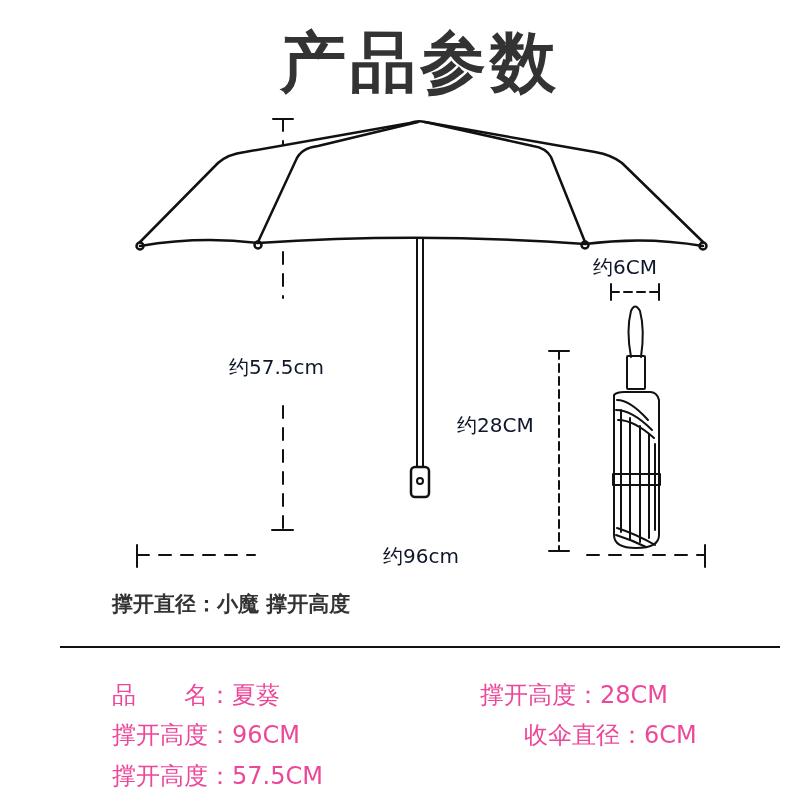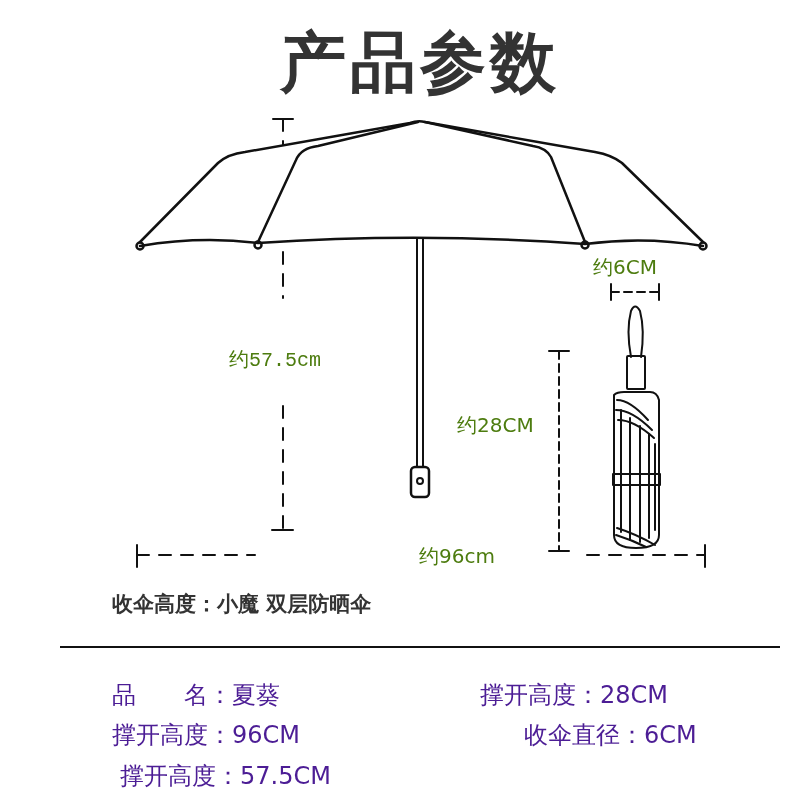--- a/index.html
+++ b/index.html
@@ -1,26 +1,26 @@
 <!DOCTYPE html>
 <html><head>
   <meta charset="utf-8">
   <style>
     html, body { margin: 0; padding: 0; background: #ffffff; }
     body { width: 800px; height: 800px; position: relative; overflow: hidden;
            font-family: "DejaVu Sans", "Liberation Sans", sans-serif; color: #333333; }
     .title { position: absolute; left: 0; top: 18px; width: 840px; text-align: center;
              font-size: 66px; font-weight: bold; letter-spacing: 4px; color: #333333; }
     .diagram { position: absolute; left: 0; top: 0; width: 800px; height: 800px; }
-    .dim-label { position: absolute; font-size: 20px; color: #4d7c0f; white-space: nowrap; }
+    .dim-label { position: absolute; font-size: 20px; color: #0f172a; white-space: nowrap; }
     .product-name { position: absolute; left: 112px; top: 590px; font-size: 21px;
                     font-weight: bold; color: #333333; white-space: nowrap; }
     .divider { position: absolute; left: 60px; top: 646px; width: 720px; height: 2px;
                background: #111111; }
-    .spec { position: absolute; font-size: 24px; color: #4c1d95; white-space: nowrap; }
+    .spec { position: absolute; font-size: 24px; color: #ec4899; white-space: nowrap; }
     .spec .k { display: inline-block; }
   </style>
 </head>
 <body>
 
 <div class="title">产品参数</div>
 
 <svg class="diagram" viewBox="0 0 800 800" xmlns="http://www.w3.org/2000/svg">
   <g fill="none" stroke="#111111" stroke-width="2.5" stroke-linecap="round" stroke-linejoin="round">
 
@@ -90,38 +90,38 @@
       <path d="M655,444 L655,530"></path>
 
       <rect x="613" y="474" width="47" height="11"></rect>
 
       <path d="M617,528 Q636,534 655,545"></path>
       <path d="M616,535 Q632,540 646,547"></path>
     </g>
   </g>
 </svg>
 
-<div class="dim-label" style="left:229px; top:346px;font-family:Liberation Mono, monospace;">约57.5cm</div>
-<div class="dim-label" style="left:383px; top:543px;margin-left:36px;">约96cm</div>
+<div class="dim-label" style="left:229px; top:354px;">约57.5cm</div>
+<div class="dim-label" style="left:383px; top:543px;">约96cm</div>
 <div class="dim-label" style="left:593px; top:254px;">约6CM</div>
 <div class="dim-label" style="left:457px; top:412px;">约28CM</div>
 
 <div class="product-name">
-  <span>收伞高度：</span><span>小魔 双层防晒伞</span>
+  <span>撑开直径：</span><span>小魔 撑开高度</span>
 </div>
 
 <div class="divider"></div>
 
 <div class="spec" style="left:112px; top:679px;">
   <span class="k">品　　名：</span><span>夏葵</span>
 </div>
 <div class="spec" style="left:112px; top:719px;">
   <span class="k">撑开高度：</span><span>96CM</span>
 </div>
-<div class="spec" style="left:112px; top:760px;margin-left:8px;">
+<div class="spec" style="left:112px; top:760px;">
   <span class="k">撑开高度：</span><span>57.5CM</span>
 </div>
 <div class="spec" style="left:480px; top:679px;">
   <span class="k">撑开高度：</span><span>28CM</span>
 </div>
 <div class="spec" style="left:480px; top:719px;margin-left:44px;">
   <span class="k">收伞直径：</span><span>6CM</span>
 </div>
 
 </body></html>

